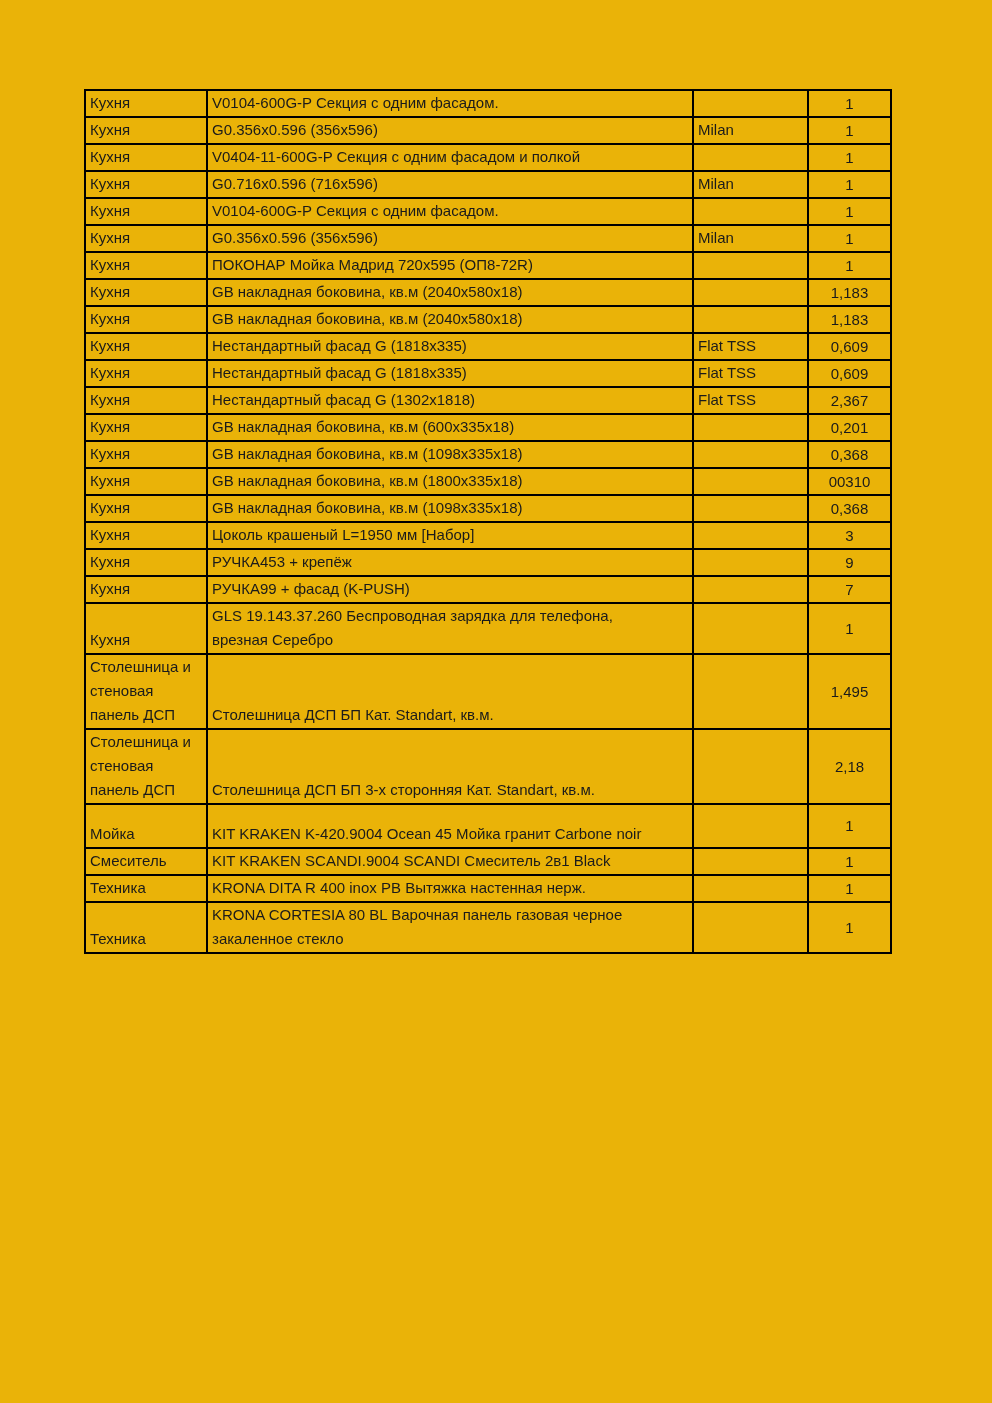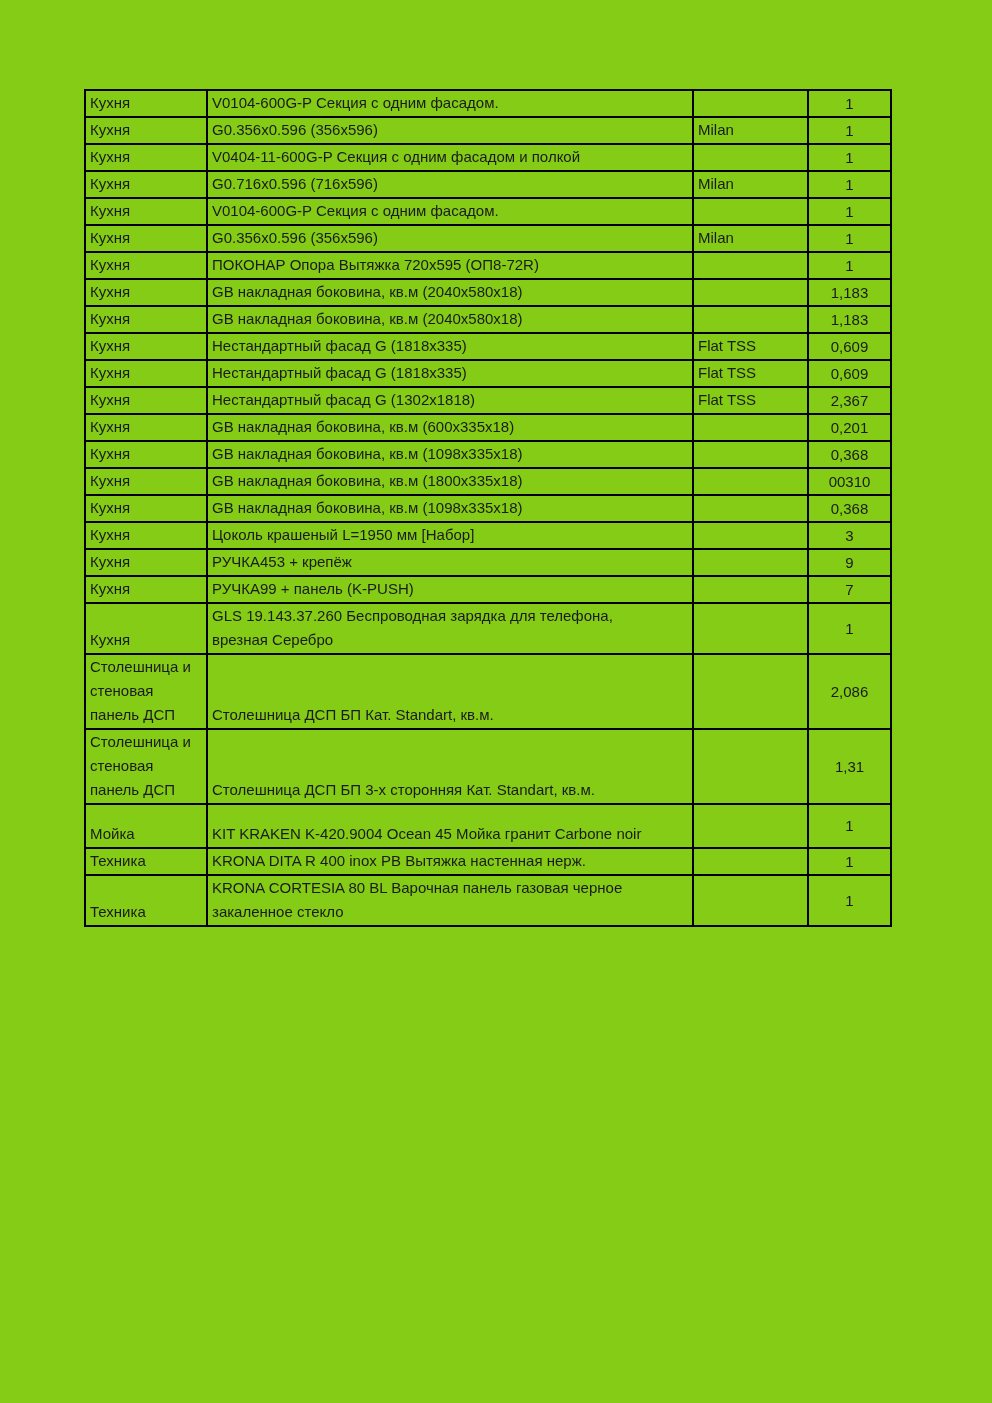--- a/index.html
+++ b/index.html
@@ -11,21 +11,21 @@
     height: 1403px;
     background: #ffffff;
     font-family: "Liberation Sans", sans-serif;
     position: relative;
   }
   .page {
     position: absolute;
     left: 0; top: 0;
     width: 992px;
     height: 1403px;
-    background: #84cc16;
+    background: #eab308;
   }
   table.spec {
     position: absolute;
     left: 84px;
     top: 89px;
     width: 806px;
     border-collapse: collapse;
     table-layout: fixed;
   }
   table.spec td {
@@ -92,21 +92,21 @@
           <td class="cell-qty">1</td>
         </tr>
         <tr style="height: 24.25px;">
           <td class="cell-cat">Кухня</td>
           <td class="cell-desc">G0.356x0.596 (356x596)</td>
           <td class="cell-fin">Milan</td>
           <td class="cell-qty">1</td>
         </tr>
         <tr style="height: 24.25px;">
           <td class="cell-cat">Кухня</td>
-          <td class="cell-desc">ПОКОНАР Опора Вытяжка 720x595 (ОП8-72R)</td>
+          <td class="cell-desc">ПОКОНАР Мойка Мадрид 720x595 (ОП8-72R)</td>
           <td class="cell-fin"></td>
           <td class="cell-qty">1</td>
         </tr>
         <tr style="height: 24.25px;">
           <td class="cell-cat">Кухня</td>
           <td class="cell-desc">GB накладная боковина, кв.м (2040x580x18)</td>
           <td class="cell-fin"></td>
           <td class="cell-qty">1,183</td>
         </tr>
         <tr style="height: 24.25px;">
@@ -164,50 +164,56 @@
           <td class="cell-qty">3</td>
         </tr>
         <tr style="height: 25px;">
           <td class="cell-cat">Кухня</td>
           <td class="cell-desc">РУЧКА453 + крепёж</td>
           <td class="cell-fin"></td>
           <td class="cell-qty">9</td>
         </tr>
         <tr style="height: 24px;">
           <td class="cell-cat">Кухня</td>
-          <td class="cell-desc">РУЧКА99 + панель (K-PUSH)</td>
+          <td class="cell-desc">РУЧКА99 + фасад (K-PUSH)</td>
           <td class="cell-fin"></td>
           <td class="cell-qty">7</td>
         </tr>
         <tr style="height: 48px;">
           <td class="cell-cat">Кухня</td>
           <td class="cell-desc">GLS 19.143.37.260 Беспроводная зарядка для телефона,
 врезная Серебро</td>
           <td class="cell-fin"></td>
           <td class="cell-qty">1</td>
         </tr>
         <tr style="height: 75px;">
           <td class="cell-cat">Столешница и
 стеновая
 панель ДСП</td>
           <td class="cell-desc">Столешница ДСП БП Кат. Standart, кв.м.</td>
           <td class="cell-fin"></td>
-          <td class="cell-qty">2,086</td>
+          <td class="cell-qty">1,495</td>
         </tr>
         <tr style="height: 75px;">
           <td class="cell-cat">Столешница и
 стеновая
 панель ДСП</td>
           <td class="cell-desc">Столешница ДСП БП 3-х сторонняя Кат. Standart, кв.м.</td>
           <td class="cell-fin"></td>
-          <td class="cell-qty">1,31</td>
+          <td class="cell-qty">2,18</td>
         </tr>
         <tr style="height: 44px;">
           <td class="cell-cat">Мойка</td>
           <td class="cell-desc">KIT KRAKEN K-420.9004 Ocean 45 Мойка гранит Carbone noir</td>
+          <td class="cell-fin"></td>
+          <td class="cell-qty">1</td>
+        </tr>
+        <tr style="height: 24px;">
+          <td class="cell-cat">Смеситель</td>
+          <td class="cell-desc">KIT KRAKEN SCANDI.9004 SCANDI Смеситель 2в1 Black</td>
           <td class="cell-fin"></td>
           <td class="cell-qty">1</td>
         </tr>
         <tr style="height: 24px;">
           <td class="cell-cat">Техника</td>
           <td class="cell-desc">KRONA DITA R 400 inox PB Вытяжка настенная нерж.</td>
           <td class="cell-fin"></td>
           <td class="cell-qty">1</td>
         </tr>
         <tr style="height: 50px;">

